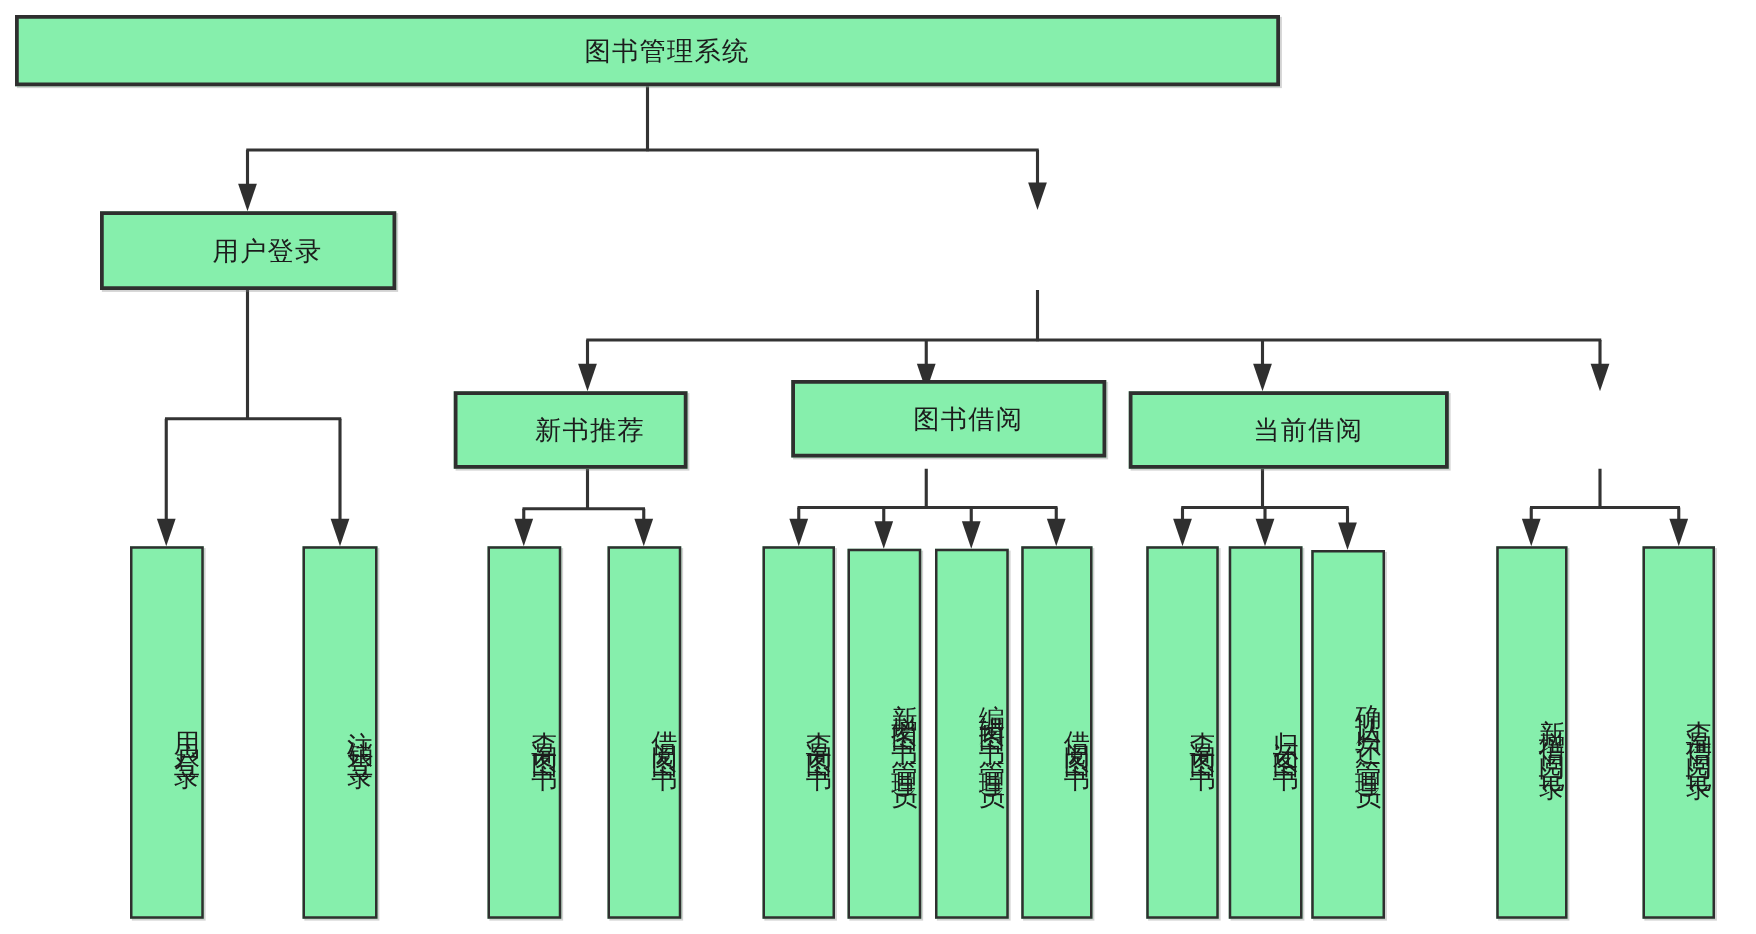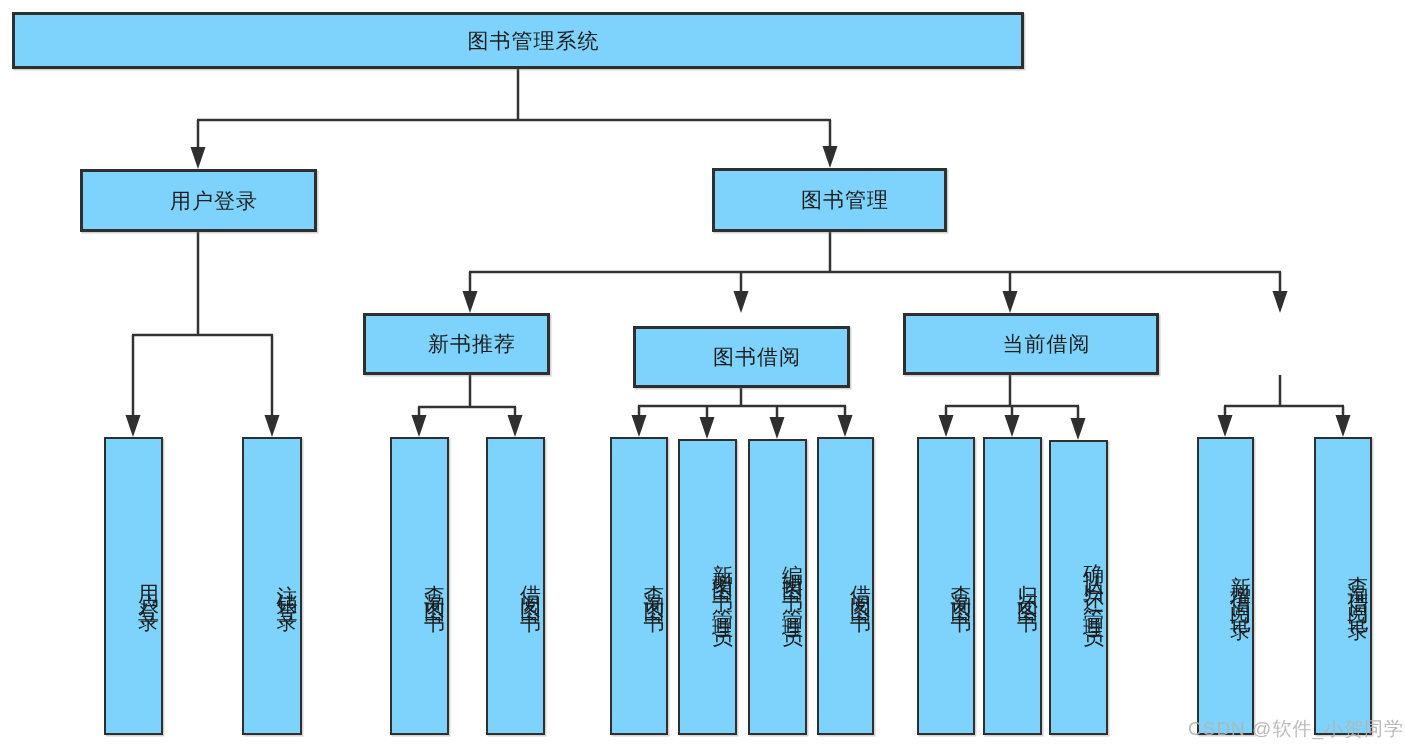--- a/index.html
+++ b/index.html
@@ -5,21 +5,21 @@
   html,body{margin:0;padding:0;background:#fff;}
   .canvas{
     position:relative;
     width:1405px;height:747px;
     background:#ffffff;
     font-family:"Liberation Sans","DejaVu Sans",sans-serif;
     overflow:hidden;
   }
   .node{
     position:absolute;
-    background:#7dd3fc;
+    background:#86efac;
     border:3px solid #2f2f2f;
     box-sizing:border-box;
     display:flex;
     align-items:center;
     justify-content:center;
     color:#1c1c1c;
     font-size:21px;
     letter-spacing:1px;
     box-shadow:1.5px 1.5px 0 rgba(130,130,130,0.35);
     white-space:nowrap;
@@ -117,39 +117,37 @@
       <polygon points="1004.5,415 1019.5,415 1012,437"></polygon>
       <polygon points="1070.5,418 1085.5,418 1078,440"></polygon>
       <polygon points="1217.5,415 1232.5,415 1225,437"></polygon>
       <polygon points="1335.5,415 1350.5,415 1343,437"></polygon>
     </g>
   </svg>
 
   <div class="node" style="left:12px;top:12px;width:1012px;height:57px;">图书管理系统</div>
 
   <div class="node" style="left:80px;top:169px;width:237px;height:63px;">用户登录</div>
-  <div class="node" style="left:712px;top:168px;width:235px;height:64px;">图书管理</div>
 
   <div class="node" style="left:363px;top:313px;width:187px;height:62px;">新书推荐</div>
-  <div class="node" style="left:633px;top:326px;width:217px;height:62px;">图书借阅</div>
+  <div class="node" style="left:633px;top:304px;width:252px;height:62px;">图书借阅</div>
   <div class="node" style="left:903px;top:313px;width:256px;height:62px;">当前借阅</div>
 
   <div class="node vbox" style="left:104px;top:437px;width:59px;height:298px;">用户登录</div>
   <div class="node vbox" style="left:242px;top:437px;width:60px;height:298px;">注销登录</div>
 
   <div class="node vbox" style="left:390px;top:437px;width:59px;height:298px;">查询图书</div>
   <div class="node vbox" style="left:486px;top:437px;width:59px;height:298px;">借阅图书</div>
 
   <div class="node vbox" style="left:610px;top:437px;width:58px;height:298px;">查询图书</div>
   <div class="node vbox" style="left:678px;top:439px;width:59px;height:296px;">新增图书（管理员）</div>
   <div class="node vbox" style="left:748px;top:439px;width:59px;height:296px;">编辑图书（管理员）</div>
   <div class="node vbox" style="left:817px;top:437px;width:57px;height:298px;">借阅图书</div>
 
   <div class="node vbox" style="left:917px;top:437px;width:58px;height:298px;">查询图书</div>
   <div class="node vbox" style="left:983px;top:437px;width:59px;height:298px;">归还图书</div>
   <div class="node vbox" style="left:1049px;top:440px;width:59px;height:295px;">确认归还（管理员）</div>
 
   <div class="node vbox" style="left:1197px;top:437px;width:57px;height:298px;">新增借阅记录</div>
   <div class="node vbox" style="left:1314px;top:437px;width:58px;height:298px;">查询借阅记录</div>
 
-  <div class="watermark">CSDN @软件_小贺同学</div>
 
 </div>
 
 </body></html>

